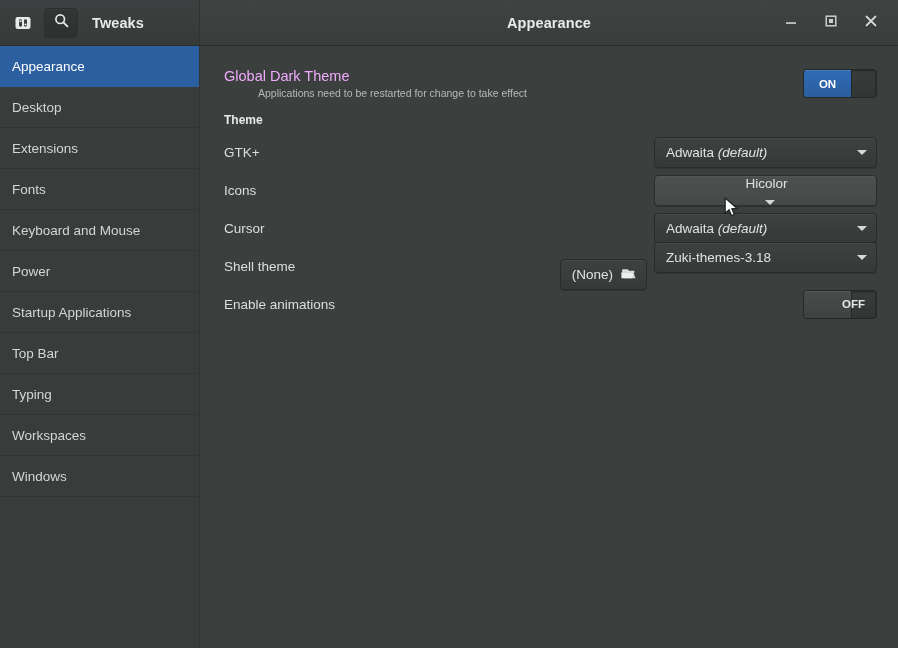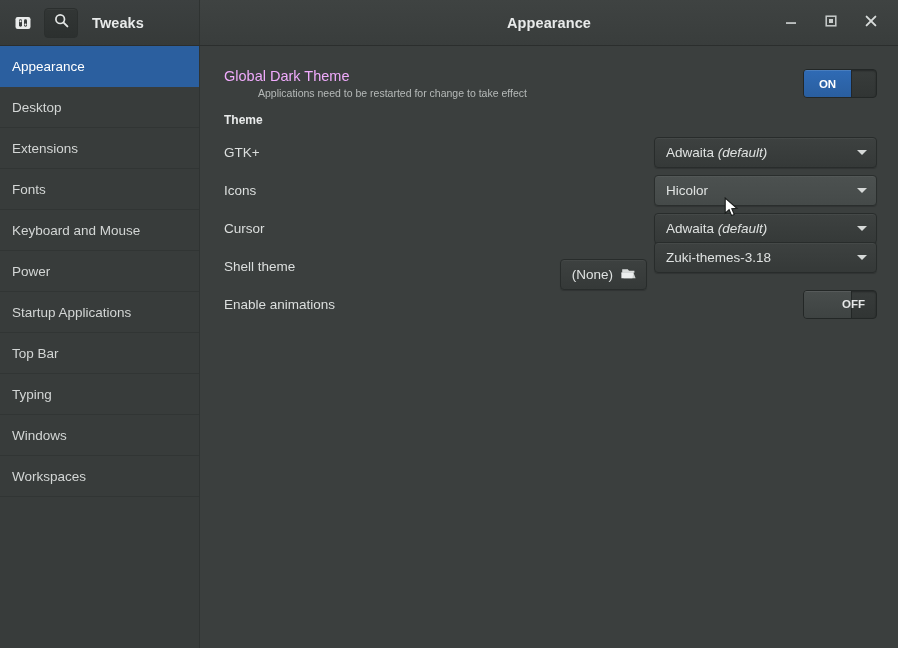--- a/index.html
+++ b/index.html
@@ -190,20 +190,21 @@
     background: linear-gradient(to bottom, #3d4140 0%, #353938 100%);
     box-shadow: inset 0 1px 0 rgba(255,255,255,0.045), 0 1px 1px rgba(0,0,0,0.18);
     display: flex;
     align-items: center;
     padding: 0 9px 0 11px;
     position: relative;
   }
   .combo.hover {
     background: linear-gradient(to bottom, #4c5150 0%, #454a49 100%);
     border-color: #2a2e2d;
+    flex-direction: column;
   }
   .combo-text {
     flex: 1;
     font-size: 13.5px;
     color: #dfe2e1;
     white-space: nowrap;
     overflow: hidden;
   }
   .combo-text i { font-style: italic; }
   .arrow-down {
@@ -376,24 +377,24 @@
       <div class="side-item">
         <span>Startup Applications</span>
       </div>
       <div class="side-item">
         <span>Top Bar</span>
       </div>
       <div class="side-item">
         <span>Typing</span>
       </div>
       <div class="side-item">
+        <span>Workspaces</span>
+      </div>
+      <div class="side-item">
         <span>Windows</span>
-      </div>
-      <div class="side-item">
-        <span>Workspaces</span>
       </div>
     </div>
 
     <div class="main">
 
       <div class="row row-spread">
         <div>
           <div class="setting-title">Global Dark Theme</div>
           <div class="setting-sub">Applications need to be restarted for change to take effect</div>
         </div>

